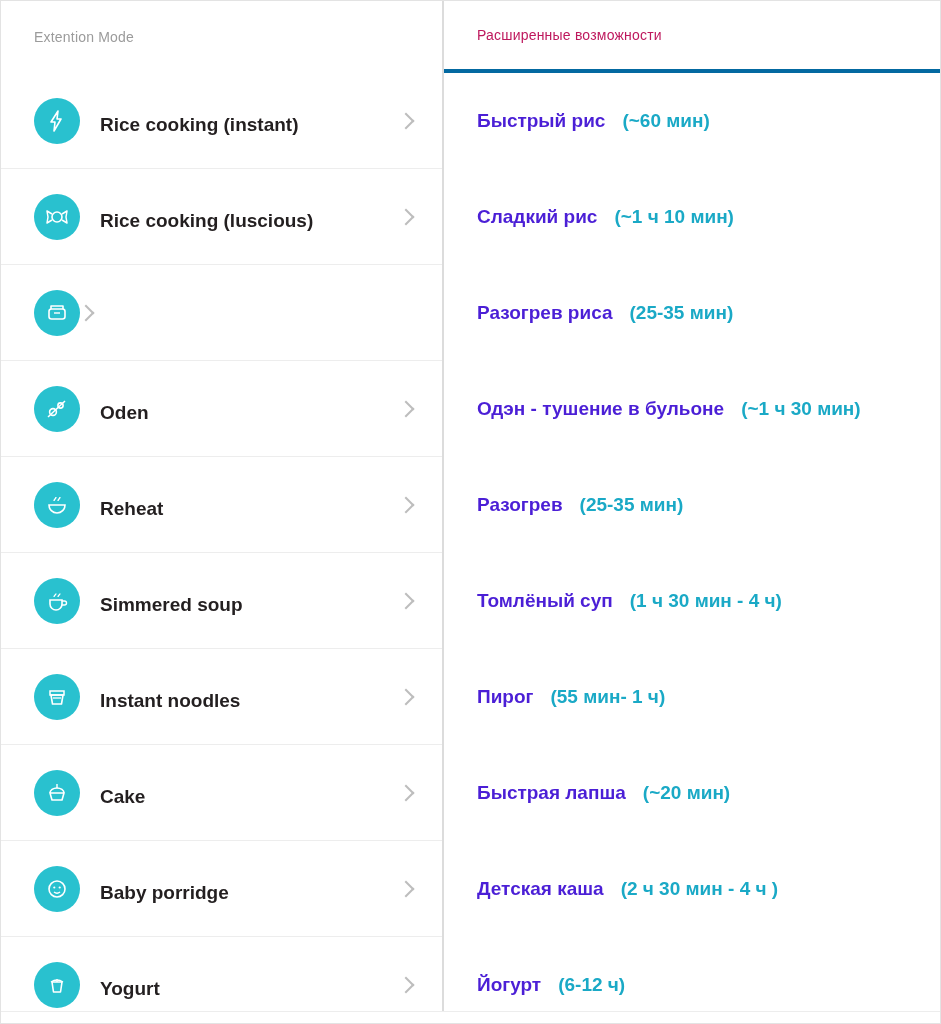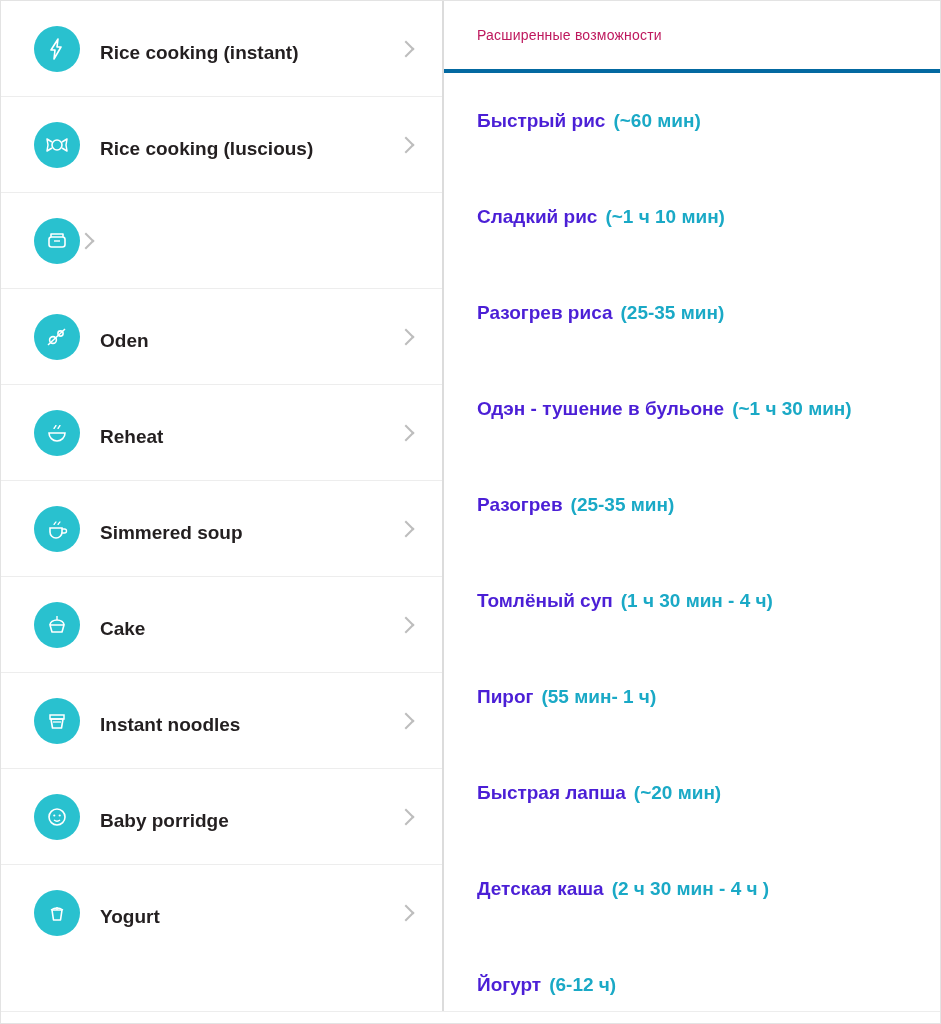--- a/index.html
+++ b/index.html
@@ -94,38 +94,40 @@
     margin-right: 6px;
   }
   .row-right {
     height: 96px;
     display: flex;
     align-items: center;
     padding: 0 10px 0 33px;
     font-size: 19px;
     font-weight: bold;
     white-space: nowrap;
+    gap: 9px;
   }
   .ru-name { color: #4b1fd6; }
   .ru-time { color: #1aa9c6; margin-left: 8px; }
   .footer-strip {
     position: absolute;
     left: 0; right: 0; bottom: 0;
     height: 12px;
     background: #ffffff;
     border-top: 1px solid #ededed;
   }
 </style>
 </head>
 <body>
 
 <div id="page">
   <div class="columns">
 
     <div class="col-left">
+      <div class="header-left">Extention Mode</div>
       <div class="rows-left">
 
         <div class="row-left">
           <span class="icon-circle">
             <svg width="24" height="24" viewBox="0 0 24 24">
                 <path d="M13 2 L6 13 h4 l-1 9 7-12 h-4 l1-8 z" fill="none" stroke="#fff" stroke-width="1.6" stroke-linejoin="round"></path>
               </svg>
           </span>
           <span class="row-label">Rice cooking (instant)</span>
           <span class="chev"></span>
@@ -187,38 +189,38 @@
               <path d="M14 9 c0 -2 2 -2 2 -3.5" fill="none" stroke="#fff" stroke-width="1.3"></path>
             </svg>
           </span>
           <span class="row-label">Simmered soup</span>
           <span class="chev"></span>
         </div>
 
         <div class="row-left">
           <span class="icon-circle">
             <svg width="26" height="26" viewBox="0 0 26 26">
+              <path d="M7 11 h12 l-1.5 9 h-9 z" fill="none" stroke="#fff" stroke-width="1.6" stroke-linejoin="round"></path>
+              <rect x="6" y="7" width="14" height="4" fill="none" stroke="#fff" stroke-width="1.5"></rect>
+              <line x1="9" y1="14" x2="17" y2="14" stroke="#fff" stroke-width="1.3"></line>
+            </svg>
+          </span>
+          <span class="row-label">Instant noodles</span>
+          <span class="chev"></span>
+        </div>
+
+        <div class="row-left">
+          <span class="icon-circle">
+            <svg width="26" height="26" viewBox="0 0 26 26">
               <path d="M6 13 h14 l-2 7 h-10 z" fill="none" stroke="#fff" stroke-width="1.6" stroke-linejoin="round"></path>
               <path d="M6 13 a7 5 0 0 1 14 0" fill="none" stroke="#fff" stroke-width="1.6"></path>
               <line x1="13" y1="4" x2="13" y2="8" stroke="#fff" stroke-width="1.4"></line>
             </svg>
           </span>
           <span class="row-label">Cake</span>
-          <span class="chev"></span>
-        </div>
-
-        <div class="row-left">
-          <span class="icon-circle">
-            <svg width="26" height="26" viewBox="0 0 26 26">
-              <path d="M7 11 h12 l-1.5 9 h-9 z" fill="none" stroke="#fff" stroke-width="1.6" stroke-linejoin="round"></path>
-              <rect x="6" y="7" width="14" height="4" fill="none" stroke="#fff" stroke-width="1.5"></rect>
-              <line x1="9" y1="14" x2="17" y2="14" stroke="#fff" stroke-width="1.3"></line>
-            </svg>
-          </span>
-          <span class="row-label">Instant noodles</span>
           <span class="chev"></span>
         </div>
 
         <div class="row-left">
           <span class="icon-circle">
             <svg width="26" height="26" viewBox="0 0 26 26">
               <circle cx="13" cy="13" r="8" fill="none" stroke="#fff" stroke-width="1.6"></circle>
               <circle cx="10.3" cy="11.5" r="1.1" fill="#fff"></circle>
               <circle cx="15.7" cy="11.5" r="1.1" fill="#fff"></circle>
               <path d="M10 16 q3 2.5 6 0" fill="none" stroke="#fff" stroke-width="1.4"></path>

